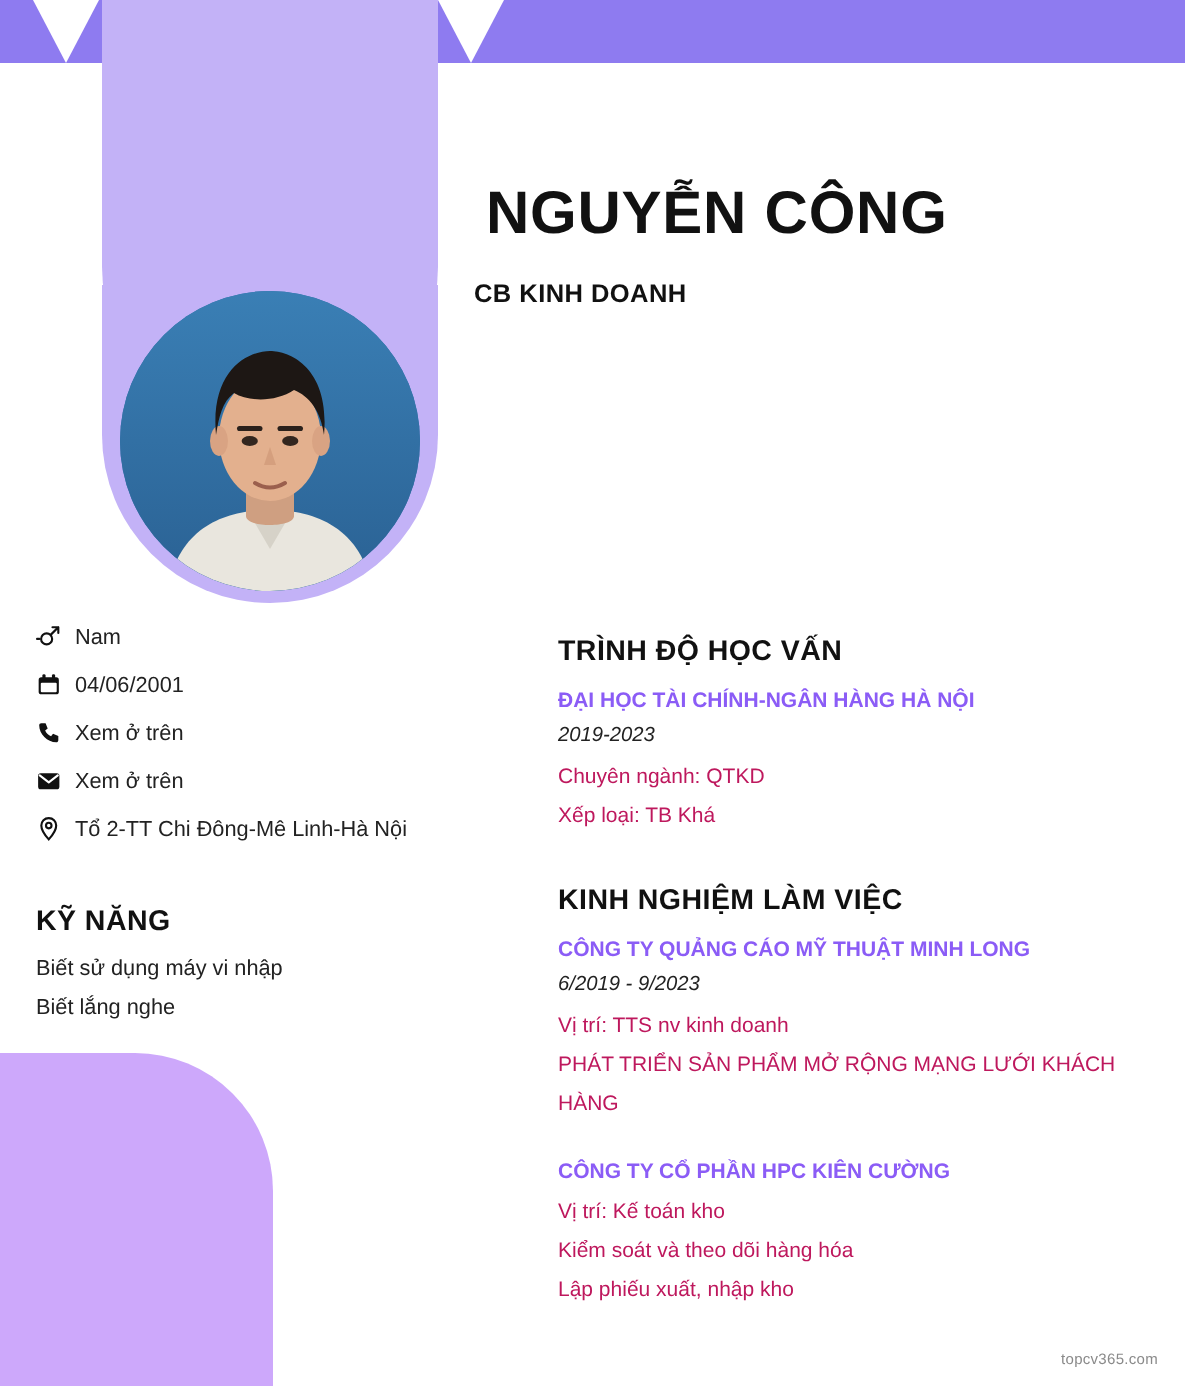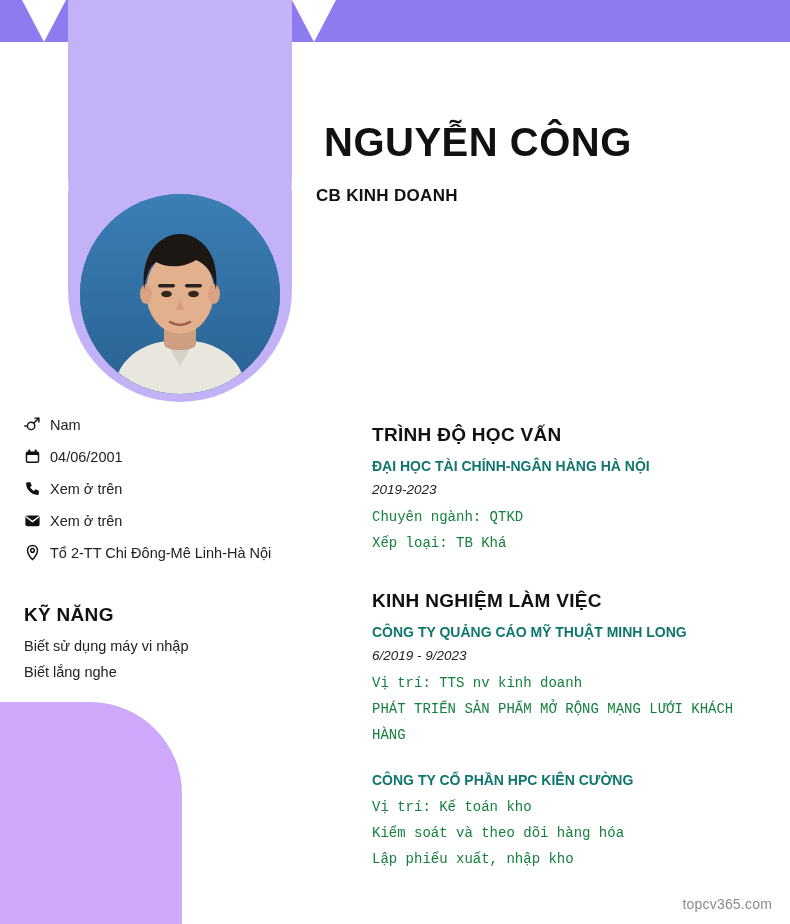--- a/index.html
+++ b/index.html
@@ -167,45 +167,44 @@
     font-size: 19px;
     font-weight: 700;
     letter-spacing: 0.3px;
     color: #111;
     margin: 8px 0 10px 0;
   }
   .entry { margin-bottom: 4px; }
   .entry-org {
     font-size: 14px;
     font-weight: 700;
-    color: #0f766e;
+    color: #8b5cf6;
     line-height: 20px;
     margin-bottom: 4px;
   }
   .entry-date {
     font-size: 13.5px;
     font-style: italic;
     color: #222;
     line-height: 20px;
     margin-bottom: 4px;
   }
   .entry-line {
     font-size: 14px;
-    color: #15803d;
+    color: #be185d;
     line-height: 26px;
-    font-family: Liberation Mono, monospace;
   }
   .section-gap { height: 22px; }
 
   
   .watermark {
     position: absolute;
     right: 18px;
     bottom: 12px;
-    font-size: 14px;
+    font-size: 10px;
     color: #8a8a8a;
     letter-spacing: 0.2px;
   }
 </style>
 </head>
 <body>
 
 <div class="top-band">
   <div class="band-notch n1"></div>
   <div class="band-notch n2"></div>

